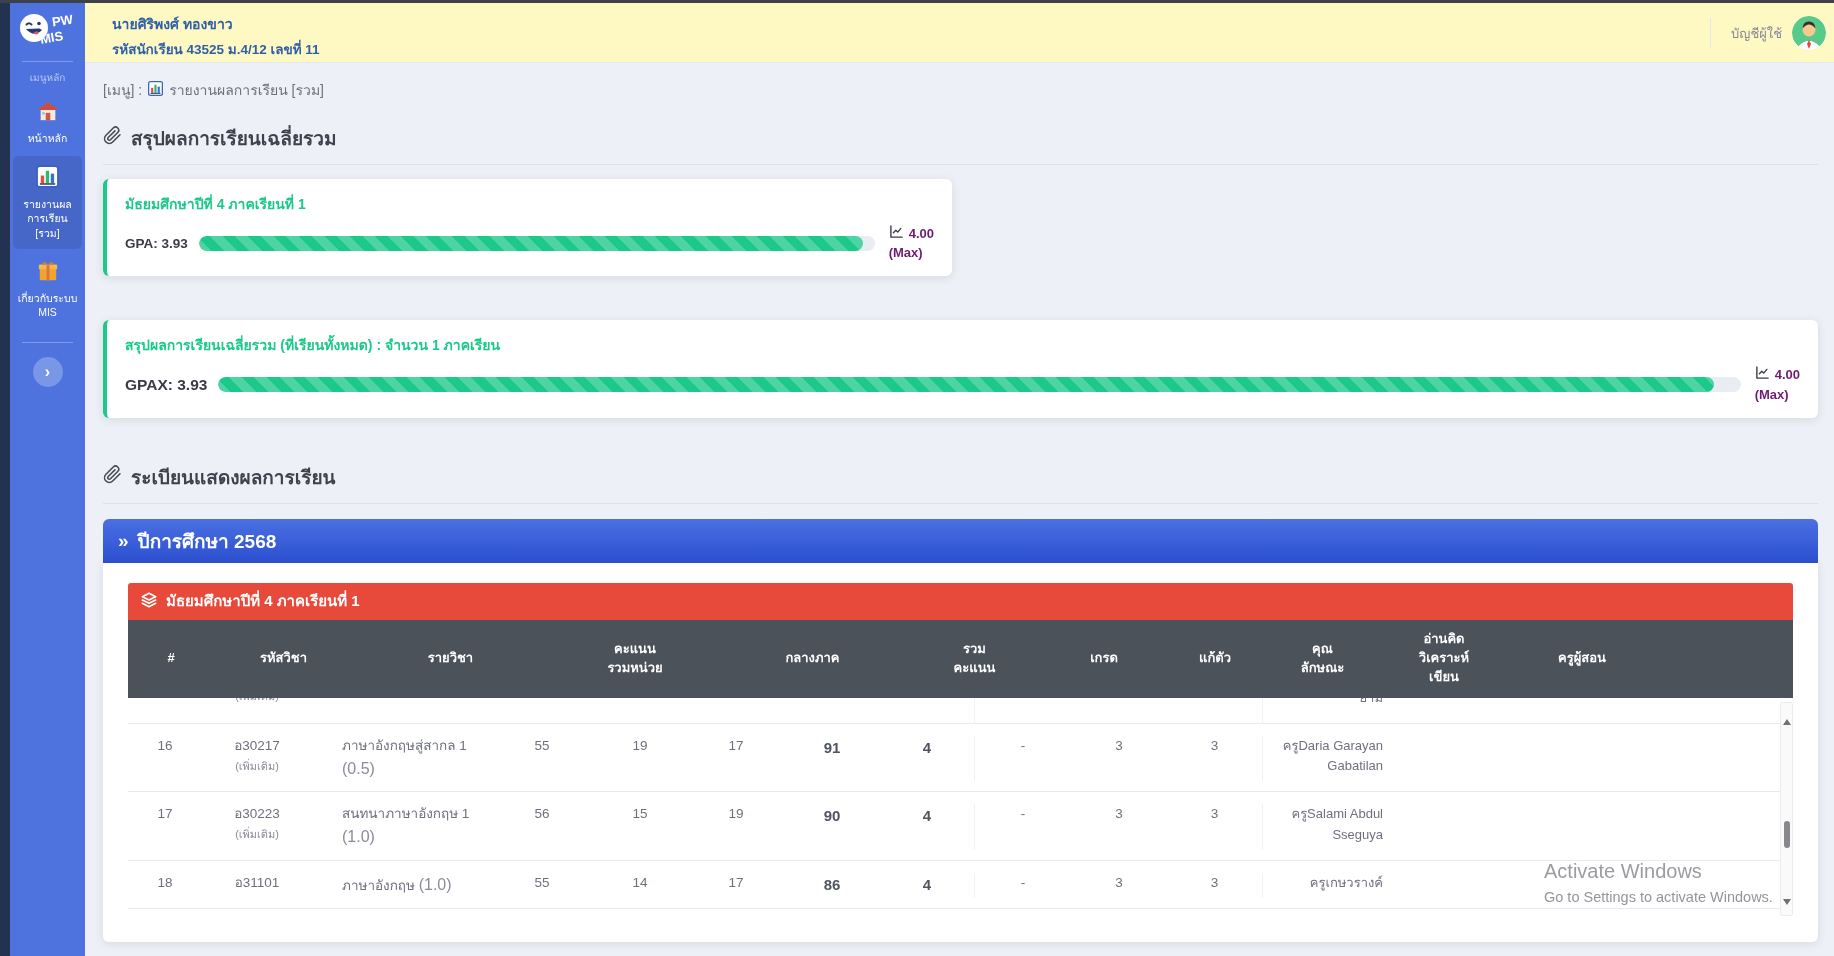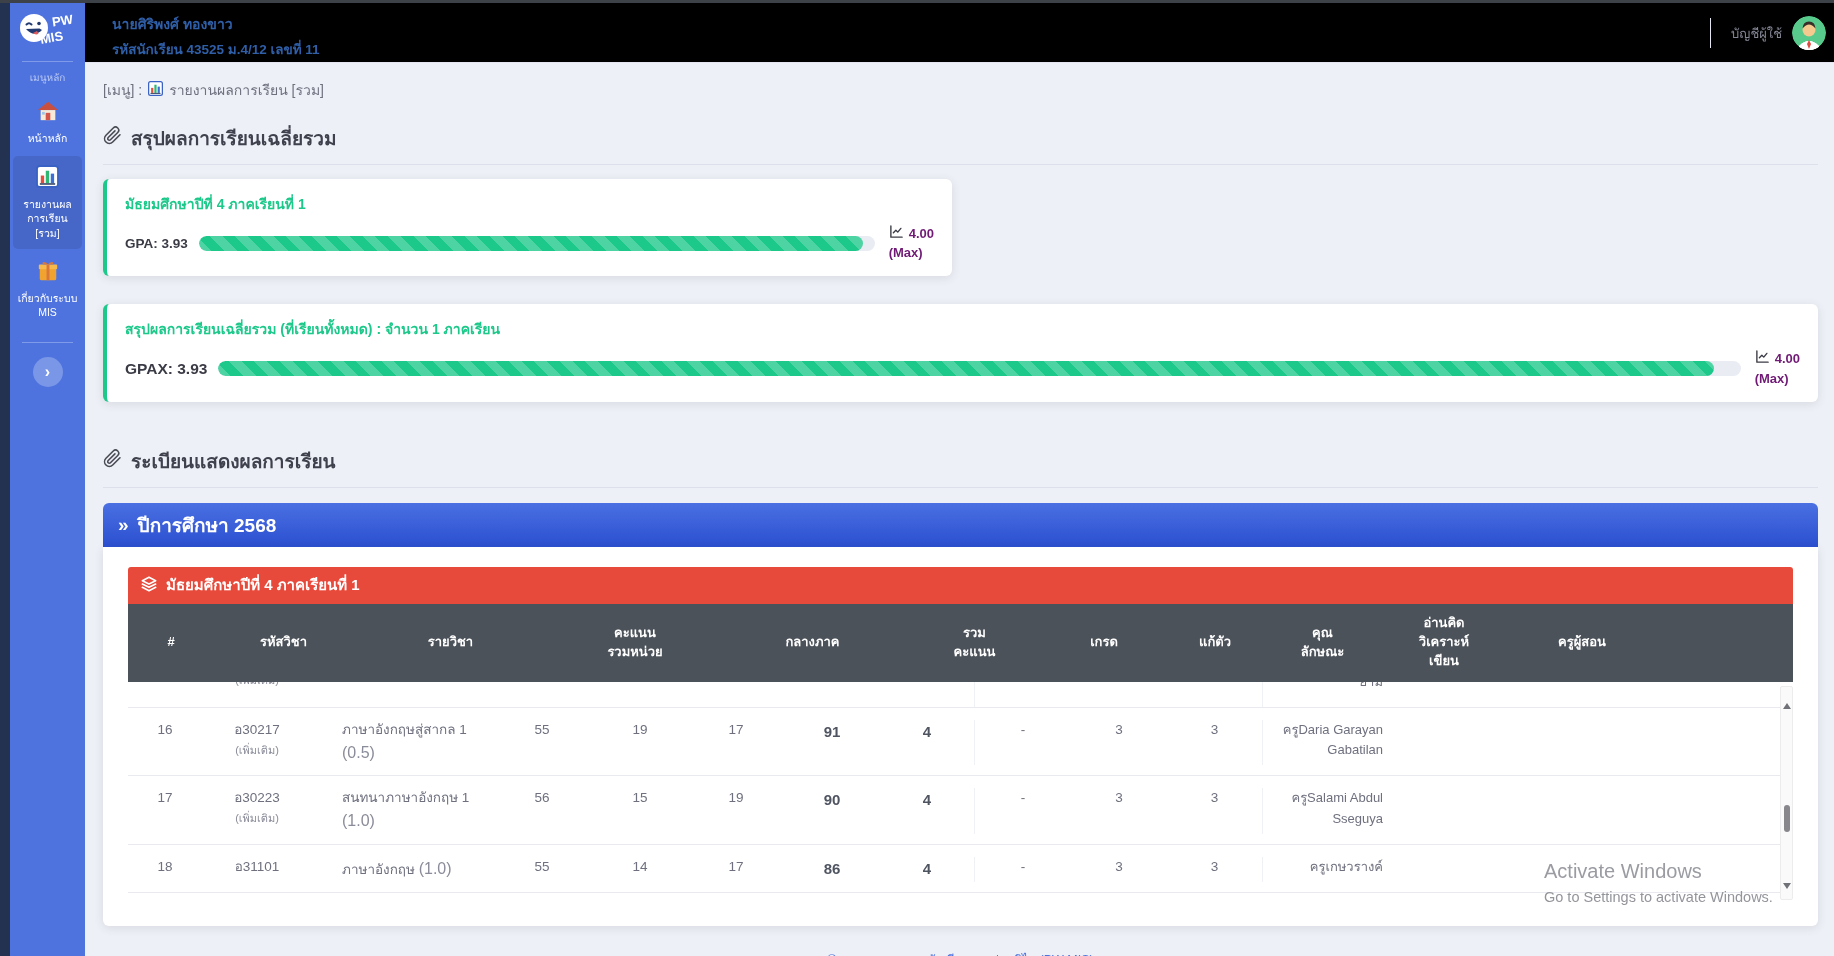--- a/index.html
+++ b/index.html
@@ -18,21 +18,21 @@
   .logo-mis { position:absolute; left:30px; top:27px; font-size:13px; font-weight:bold; transform:rotate(-10deg); }
   .sb-divider { height:1px; background:rgba(255,255,255,.28); margin:6px 12px; }
   .sb-label { text-align:center; font-size:10px; color:rgba(255,255,255,.6); margin:8px 2px 6px; }
   .sb-item { display:flex; flex-direction:column; align-items:center; text-align:center; padding:9px 3px; cursor:pointer; border-radius:5px; margin:2px 3px; }
   .sb-item.active { background:rgba(0,0,0,.10); }
   .sb-item .ic { margin-bottom:5px; }
   .sb-item .lbl { font-size:10.5px; line-height:1.35; color:#fff; }
   .sb-toggle { width:30px; height:30px; border-radius:50%; background:rgba(255,255,255,.25); margin:14px auto 0; display:flex; align-items:center; justify-content:center; cursor:pointer; color:#fff; font-size:16px; font-weight:bold; }
 
   
-  .hdr { position:absolute; left:85px; top:3px; width:1749px; height:60px; background:#000000; border-bottom:1px solid #e3e6f0; z-index:30; }
+  .hdr { position:absolute; left:85px; top:3px; width:1749px; height:60px; background:#fef9c3; border-bottom:1px solid #e3e6f0; z-index:30; }
   .student { position:absolute; left:27px; top:10px; color:#2f5fa8; }
   .student .l1 { font-size:14px; font-weight:bold; }
   .student .l2 { font-size:13.5px; font-weight:bold; margin-top:3px; }
   .hdr-right { position:absolute; right:8px; top:0; height:60px; display:flex; align-items:center; }
   .hdr-vdiv { width:1px; height:30px; background:#e3e6f0; margin-right:20px; }
   .account-label { color:#858796; font-size:13px; margin-right:10px; cursor:pointer; }
   .avatar { width:34px; height:34px; border-radius:50%; overflow:hidden; cursor:pointer; }
 
   
   .main { position:absolute; left:85px; top:63px; width:1749px; height:893px; padding:0 16px 0 18px; }
@@ -212,21 +212,21 @@
                   <path d="M3 3v18h18"></path>
                   <path d="M7 14l4-4 3 3 5-6"></path>
                 </svg></span>
               <span>4.00</span>
             </span>
           <span>(Max)</span>
         </div>
       </div>
     </div>
 
-    <div class="gpa-card" style="margin-top:28px">
+    <div class="gpa-card" style="margin-top:44px">
       <div class="ct">สรุปผลการเรียนเฉลี่ยรวม (ที่เรียนทั้งหมด) : จำนวน 1 ภาคเรียน</div>
       <div class="gpa-row">
         <span class="gpa-label big">GPAX: 3.93</span>
         <div class="bar-track">
           <div class="bar-fill" style="width: 98.25%;"></div>
         </div>
         <div class="gpa-max">
           <span class="v">
               <span><svg width="15" height="15" viewBox="0 0 24 24" fill="none" stroke="#3a3b45" stroke-width="2.2" stroke-linecap="round" stroke-linejoin="round">
                   <path d="M3 3v18h18"></path>

